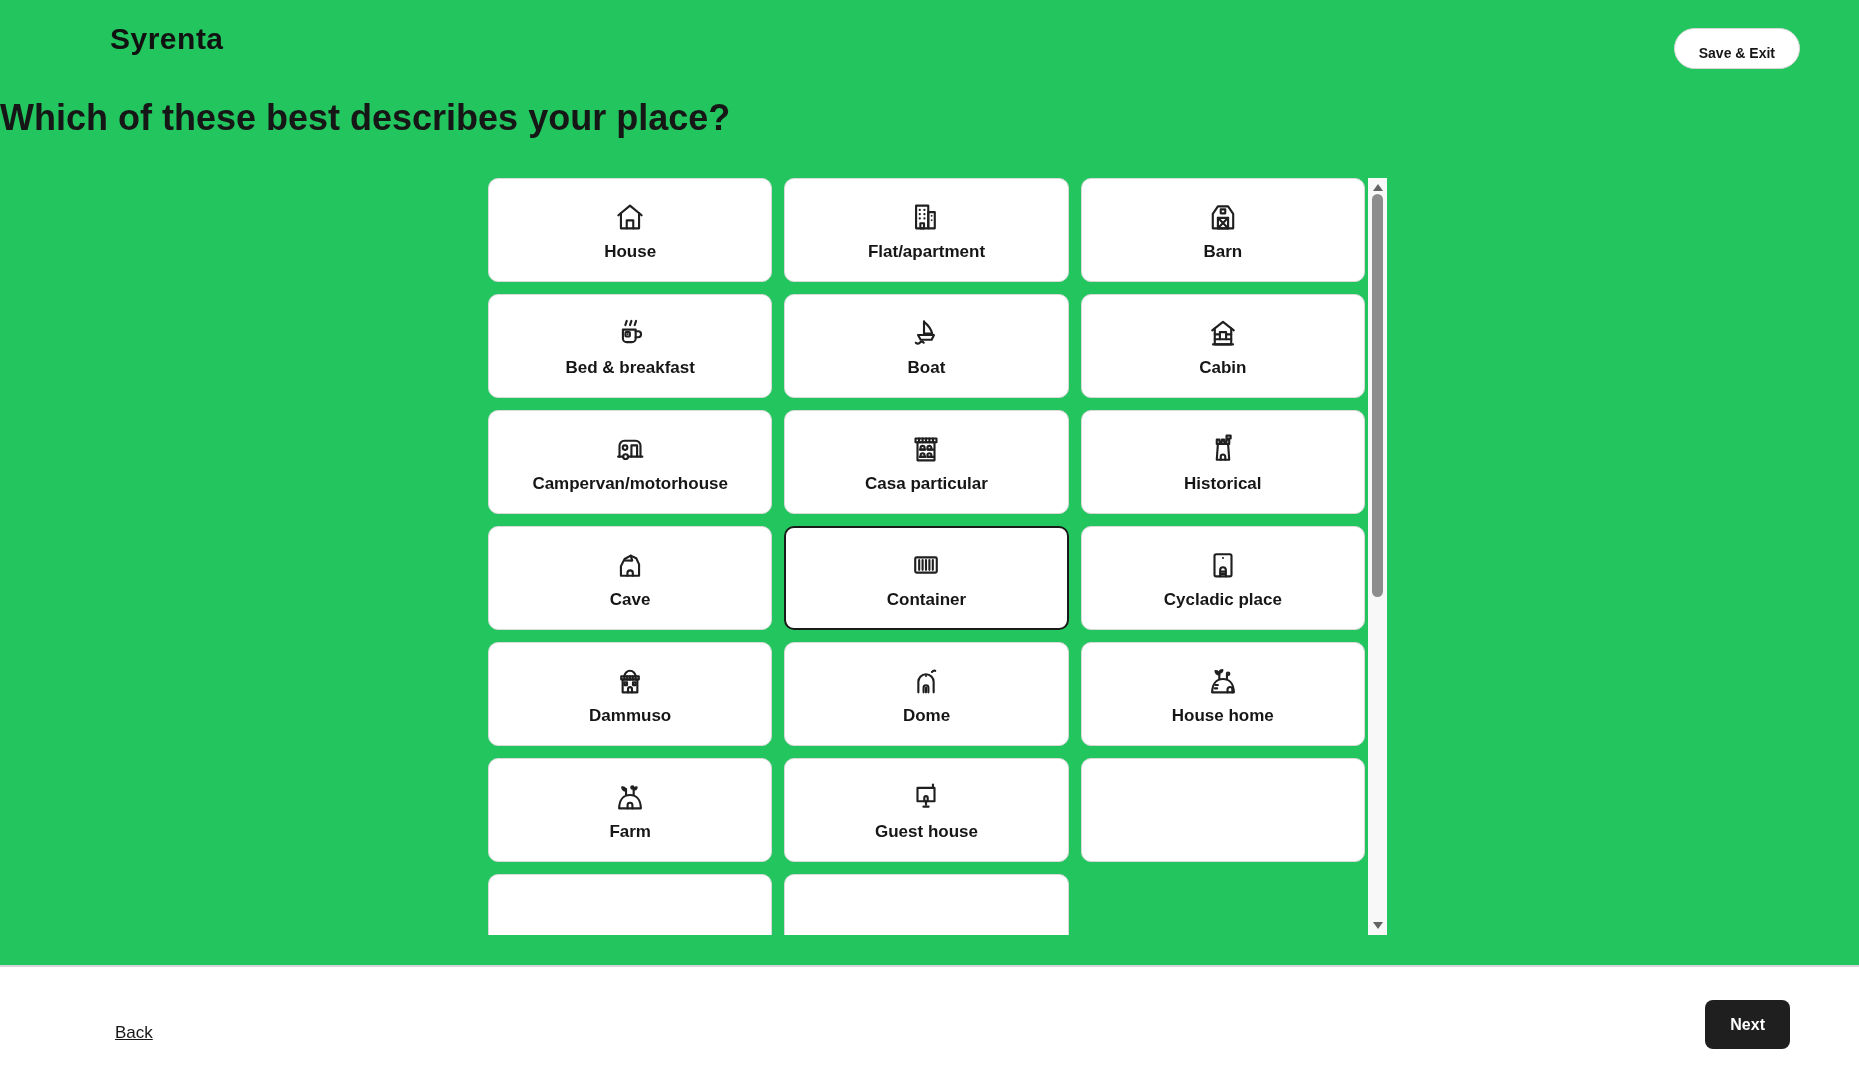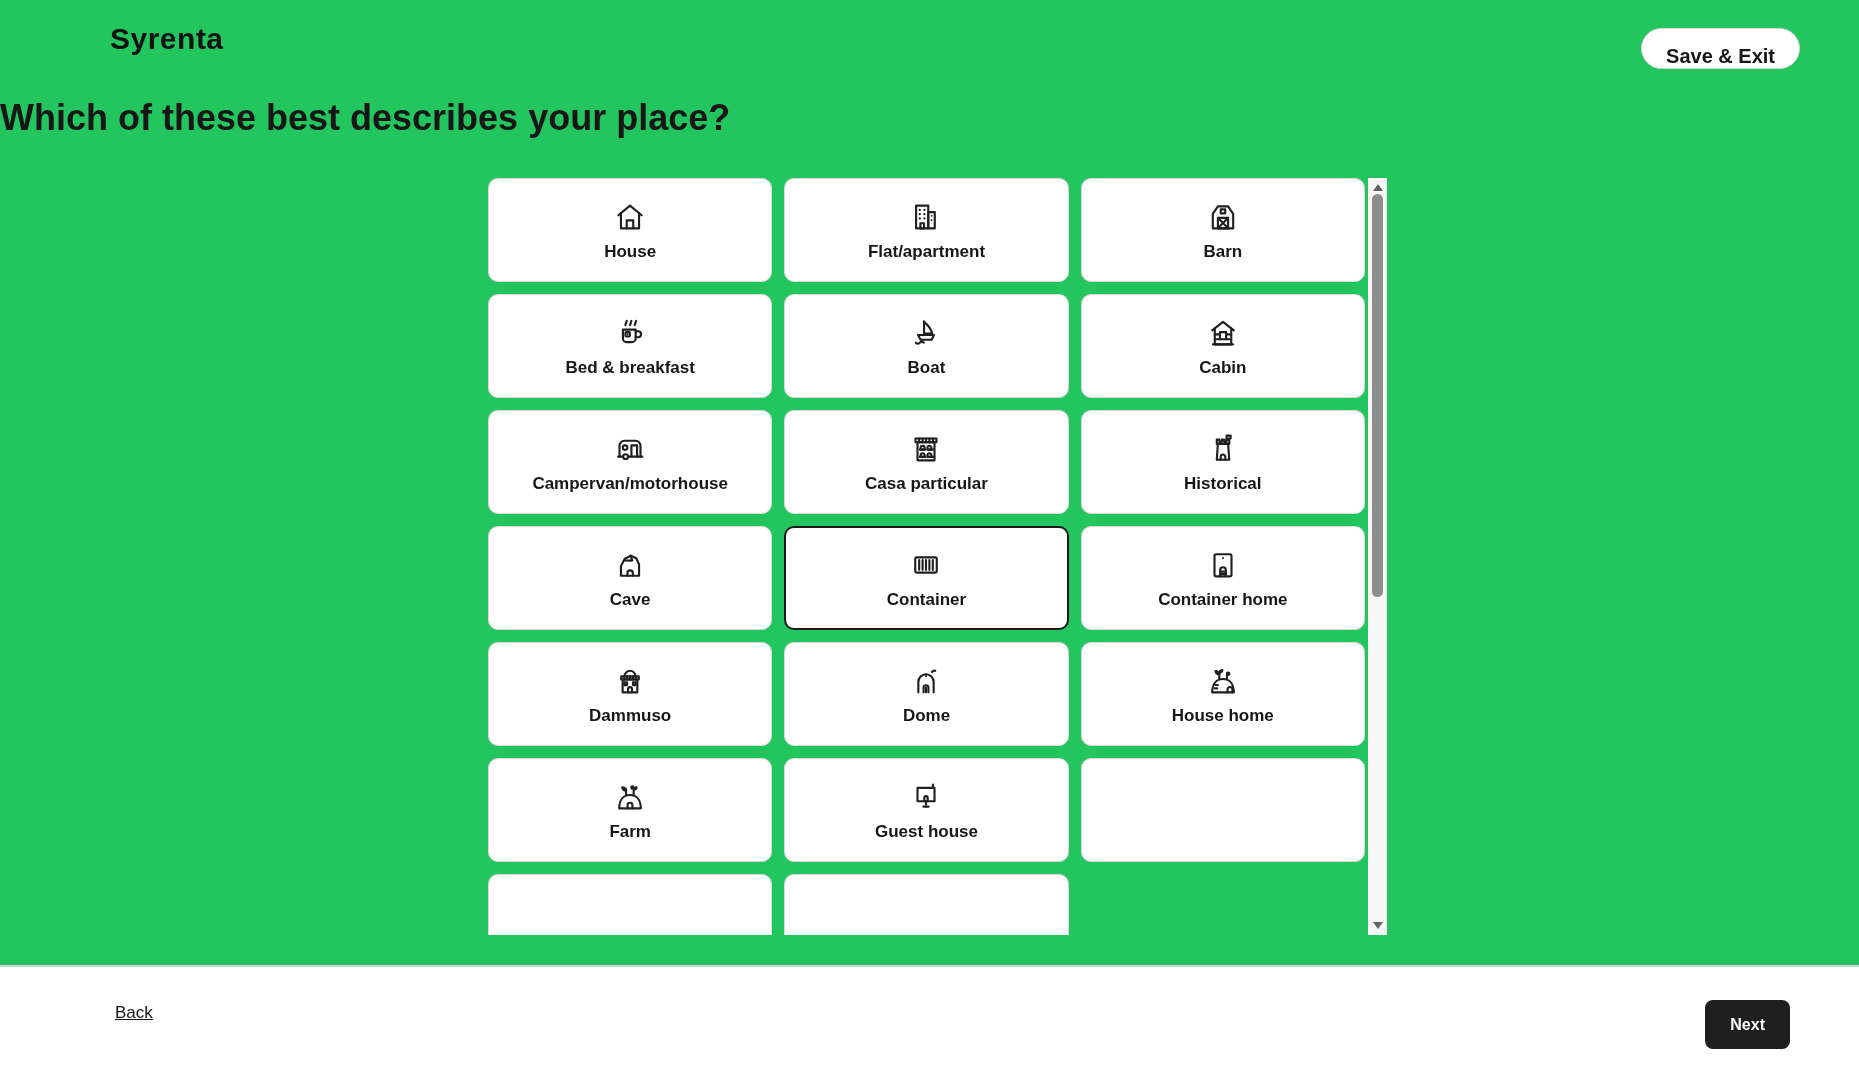--- a/index.html
+++ b/index.html
@@ -4,21 +4,21 @@
 <style>
   * { margin:0; padding:0; box-sizing:border-box; }
   html,body { width:1859px; height:1066px; background:#ffffff; overflow:hidden;
               font-family:"Liberation Sans", sans-serif; color:#161616; }
   .app { position:relative; width:1859px; height:1066px; background:#22c55e; }
 
   
   .logo { position:absolute; left:110px; top:22px; font-size:30px; font-weight:800;
           letter-spacing:.5px; color:#111; cursor:pointer; }
   .save-exit { position:absolute; right:59px; top:28px; height:41px; padding:16px 24px;
-          border:1px solid #d7d7d7; border-radius:21px; background:#fff; font-size:20px;
+          border:1px solid #d7d7d7; border-radius:21px; background:#fff; font-size:14px;
           font-weight:700; font-family:inherit; color:#161616; cursor:pointer; }
 
   
   .title { position:absolute; top:97px; left:0; width:100%; text-align:left;
           font-size:36px; font-weight:700; color:#161616; }
 
   
   .scroll-area { position:absolute; left:488px; top:178px; width:899px; height:757px;
           overflow:hidden; }
   .grid { width:877px; display:grid; grid-template-columns:repeat(3,1fr); gap:12px; }
@@ -36,21 +36,21 @@
   .scroll-arrow { position:absolute; left:50%; transform:translateX(-50%); width:0; height:0;
           border-left:5px solid transparent; border-right:5px solid transparent; cursor:pointer; }
   .scroll-arrow.up   { top:6px;    border-bottom:7px solid #636363; }
   .scroll-arrow.down { bottom:6px; border-top:7px solid #636363; }
   .scroll-thumb { position:absolute; left:4px; top:16px; width:11px; height:403px;
           border-radius:6px; background:#8d8d8d; cursor:pointer; }
 
   
   .footer { position:absolute; left:0; bottom:0; width:100%; height:101px; background:#fff;
           border-top:2px solid #d4d4d8; }
-  .back { position:absolute; left:115px; top:36px; font-size:17px; font-weight:500;
+  .back { position:absolute; left:115px; top:56px; font-size:17px; font-weight:500;
           color:#161616; text-decoration:underline; cursor:pointer; }
   .next { position:absolute; right:69px; top:33px; height:49px; padding:0 25px;
           background:#1f1f1f; color:#fff; border:none; border-radius:8px; font-size:16px;
           font-weight:700; font-family:inherit; cursor:pointer; }
 </style>
 </head>
 <body>
 
 <div class="app">
 
@@ -195,21 +195,21 @@
   </button>
         <button class="card">
     <span class="card-icon">
             <svg viewBox="0 0 24 24" fill="none" stroke="#1f1f1f" stroke-width="1.5" stroke-linecap="round" stroke-linejoin="round">
               <rect x="6" y="4.4" width="12" height="15.6" rx="1.2"></rect>
               <path d="M10 20v-4.4a2 2 0 0 1 4 0V20"></path>
               <path d="M10.7 16.6h2.6m-2.6 1.7h2.6"></path>
               <circle cx="12" cy="7" r=".7" fill="#1f1f1f" stroke="none"></circle>
             </svg>
           </span>
-    <span class="card-label">Container home</span>
+    <span class="card-label">Cycladic place</span>
   </button>
         <button class="card">
     <span class="card-icon">
             <svg viewBox="0 0 24 24" fill="none" stroke="#1f1f1f" stroke-width="1.5" stroke-linecap="round" stroke-linejoin="round">
               <path d="M8.1 8.7a3.9 3.9 0 0 1 7.8 0"></path>
               <rect x="5.8" y="8.7" width="12.4" height="2.2"></rect>
               <path d="M8 8.7v2.2m2-2.2v2.2m2-2.2v2.2m2-2.2v2.2m2-2.2v2.2"></path>
               <rect x="6.8" y="10.9" width="10.4" height="9.1"></rect>
               <path d="M10.6 20v-2.3a1.4 1.4 0 0 1 2.8 0V20"></path>
               <rect x="8" y="13" width="1.9" height="1.9"></rect>

